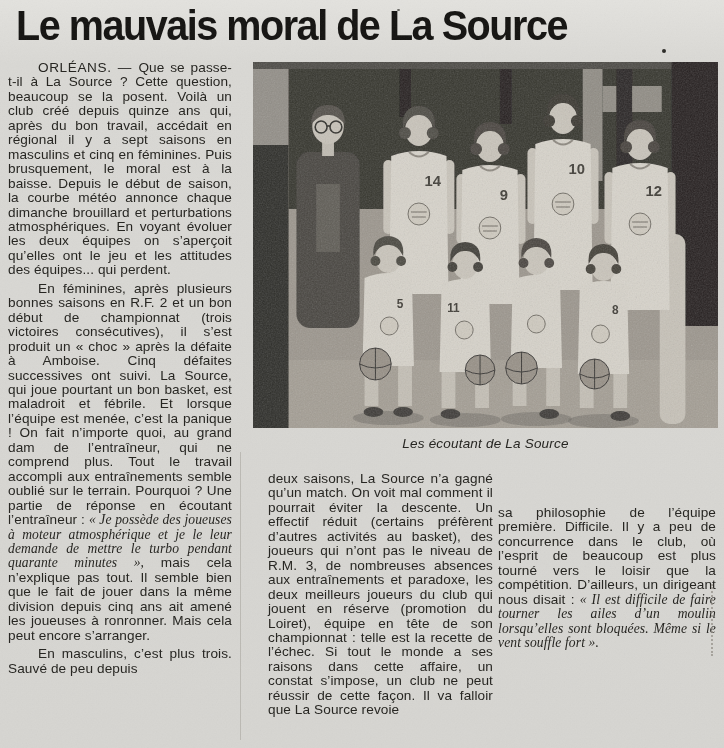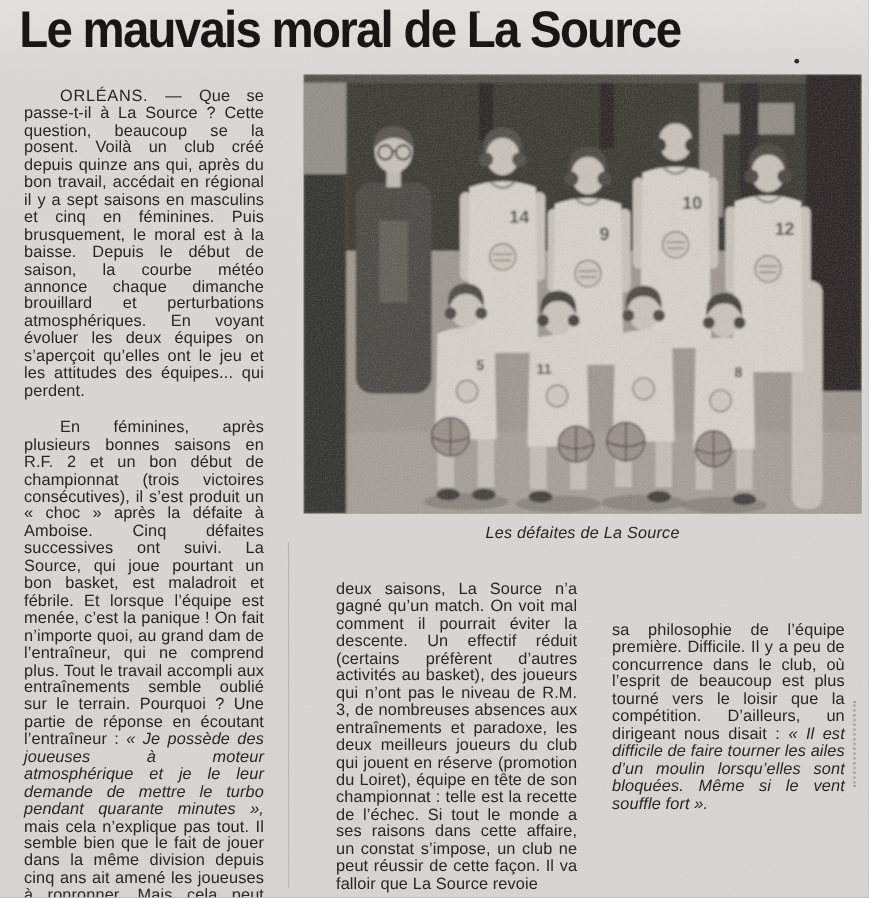--- a/index.html
+++ b/index.html
@@ -20,23 +20,23 @@
   .photo svg{display:block;width:100%;height:100%;}
   .photo text{font-family:"Liberation Sans",sans-serif;font-weight:700;fill:#3b3832;}
   .caption{
     position:absolute;left:253px;top:436px;width:465px;text-align:center;
     font-style:italic;font-size:13.5px;letter-spacing:.2px;color:#22211d;
   }
   .col{
     position:absolute;text-align:justify;font-size:13.6px;line-height:14.45px;
     letter-spacing:.1px;overflow:hidden;hyphens:auto;-webkit-hyphens:auto;color:#23221e;
   }
-  .col p{margin:16px;}
+  .col p{margin:4px;}
   .col p.indent{text-indent:30px;}
-  .it{font-style:italic;}
+  .it{font-style:italic;font-family:Liberation Serif, serif;}
   .col1{left:4px;top:57px;width:232px;height:691px;}
   .col2{left:264px;top:468px;width:233px;height:280px;}
   .col3{left:494px;top:502px;width:226px;height:274px;}
   .lead{letter-spacing:.6px;}
   .rule-v{position:absolute;left:240px;top:452px;width:1px;height:288px;background:#bbb9b3;}
   .speck{position:absolute;background:#2a2925;border-radius:50%;}
   .speck.a{left:662px;top:49px;width:4px;height:4px;}
   .speck.b{left:397px;top:9px;width:3px;height:2px;opacity:.7;}
   .dash-edge{position:absolute;left:711px;top:584px;height:72px;width:0;
     border-left:2px dotted #96928b;opacity:.75;}
@@ -225,21 +225,21 @@
             <path d="M331 312 Q346 320 361 312" fill="none" stroke="#343230"></path>
           </g>
           <ellipse cx="372" cy="354" rx="10" ry="5" fill="#3a3834"></ellipse>
         </g>
       </g>
 
       <rect width="471" height="366" filter="url(#grainF)" opacity="0.22"></rect>
     </svg>
   </figure>
 
-  <div class="caption">Les défaites de La Source</div>
+  <div class="caption">Les écoutant de La Source</div>
 
   <div class="col col1">
     <p class="indent"><span class="lead">ORLÉANS. — </span><span>Que se passe-t-il à La Source ? Cette question, beaucoup se la posent. Voilà un club créé depuis quinze ans qui, après du bon travail, accédait en régional il y a sept saisons en masculins et cinq en féminines. Puis brusquement, le moral est à la baisse. Depuis le début de saison, la courbe météo annonce chaque dimanche brouillard et perturbations atmosphériques. En voyant évoluer les deux équipes on s’aperçoit qu’elles ont le jeu et les attitudes des équipes... qui perdent.</span></p>
     <p class="indent"><span>En féminines, après plusieurs bonnes saisons en R.F. 2 et un bon début de championnat (trois victoires consécutives), il s’est produit un « choc » après la défaite à Amboise. Cinq défaites successives ont suivi. La Source, qui joue pourtant un bon basket, est maladroit et fébrile. Et lorsque l’équipe est menée, c’est la panique ! On fait n’importe quoi, au grand dam de l’entraîneur, qui ne comprend plus. Tout le travail accompli aux entraînements semble oublié sur le terrain. Pourquoi ? Une partie de réponse en écoutant l’entraîneur : </span><span class="it">« Je possède des joueuses à moteur atmosphérique et je le leur demande de mettre le turbo pendant quarante minutes »,</span><span> mais cela n’explique pas tout. Il semble bien que le fait de jouer dans la même division depuis cinq ans ait amené les joueuses à ronronner. Mais cela peut encore s’arranger.</span></p>
     <p class="indent">En masculins, c’est plus trois. Sauvé de peu depuis</p>
   </div>
 
   <div class="col col2">
     <p>deux saisons, La Source n’a gagné qu’un match. On voit mal comment il pourrait éviter la descente. Un effectif réduit (certains préfèrent d’autres activités au basket), des joueurs qui n’ont pas le niveau de R.M. 3, de nombreuses absences aux entraînements et paradoxe, les deux meilleurs joueurs du club qui jouent en réserve (promotion du Loiret), équipe en tête de son championnat : telle est la recette de l’échec. Si tout le monde a ses raisons dans cette affaire, un constat s’impose, un club ne peut réussir de cette façon. Il va falloir que La Source revoie</p>
   </div>

